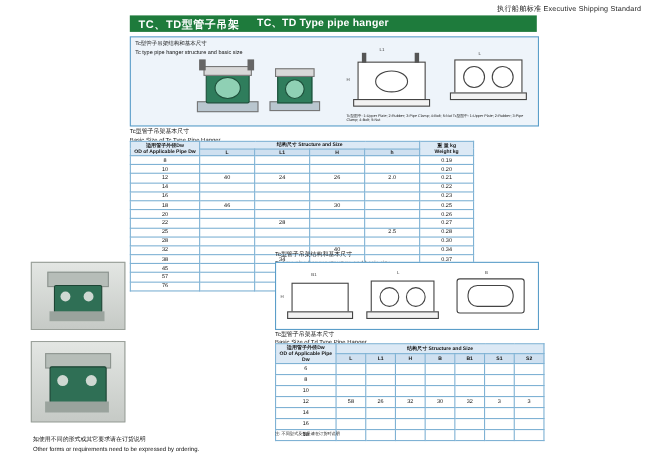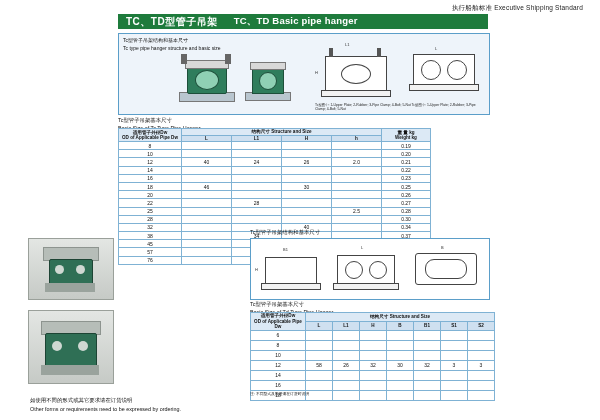--- a/index.html
+++ b/index.html
@@ -74,21 +74,21 @@
 </style>
 </head>
 <body>
 
 <div class="page">
 
   <div class="std-line">执行船舶标准 Executive Shipping Standard</div>
 
   <div class="title-bar">
     <span class="cn">TC、TD型管子吊架</span>
-    <span class="en">TC、TD Basic pipe hanger</span>
+    <span class="en">TC、TD Type pipe hanger</span>
   </div>
 
   <div class="box" id="fig1">
     <div class="lbl">
       <div>Tc型管子吊架结构和基本尺寸</div>
       <div>Tc type pipe hanger structure and basic  size</div>
     </div>
 
     <div class="shape" style="left:58px;top:20px;width:58px;height:52px;">
       <div class="plate" style="left:2px;top:38px;width:54px;height:8px;background:#b9c6cf;"></div>

